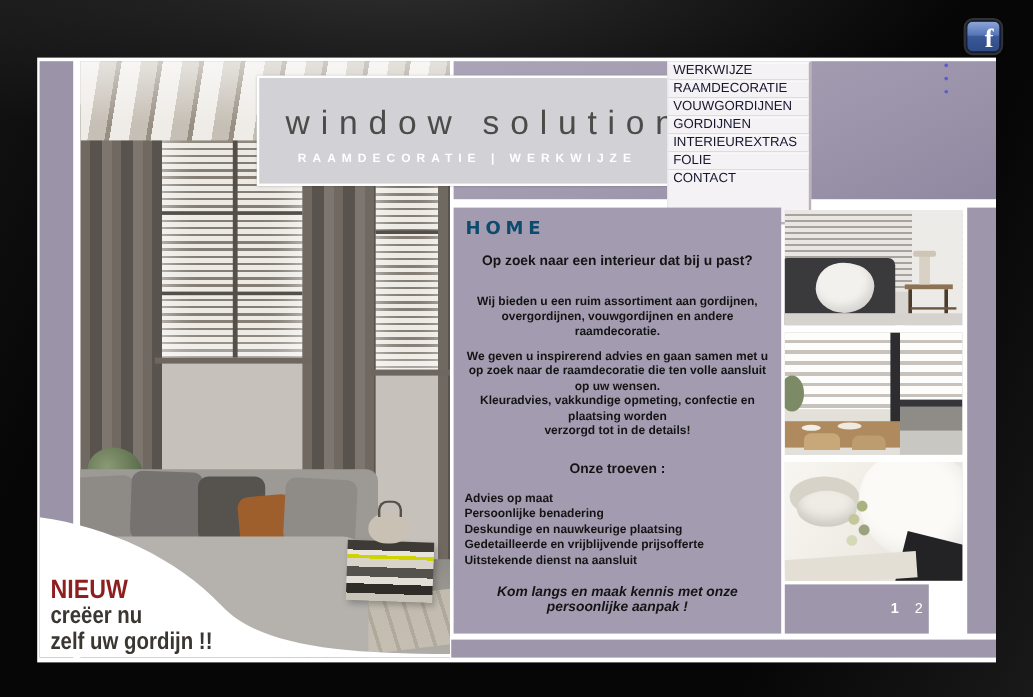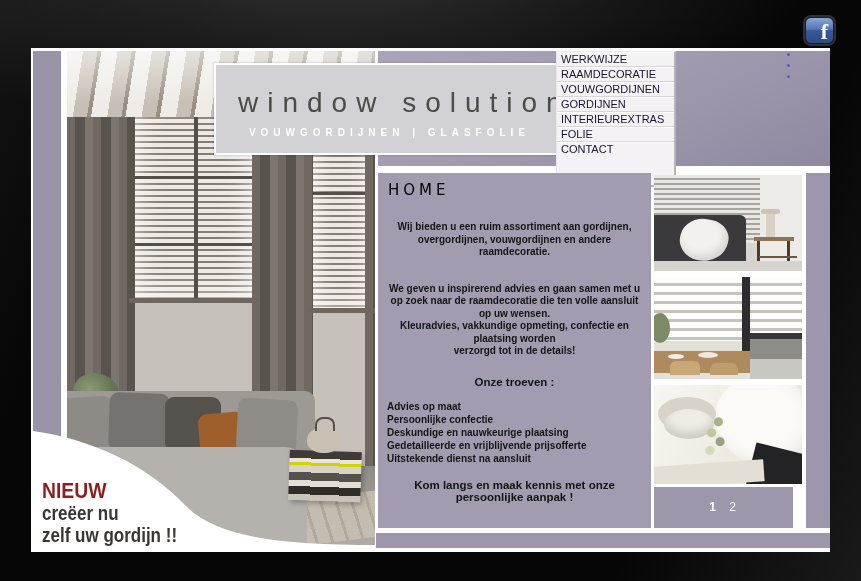--- a/index.html
+++ b/index.html
@@ -44,32 +44,32 @@
   .menu { position:absolute; left:525px; top:3px; width:120px; height:136px;
     background:#f4f2f4; border:1px solid #e9e7ea; border-right:2px solid #b9b4bc; border-bottom:2px solid #b9b4bc; }
   .menu-item { height:15px; line-height:14px; padding-left:4px; font-size:11px; color:#16162e;
     border-bottom:1px solid #d9d6da; box-shadow: inset 0 1px 0 #ffffff; cursor:pointer;
     white-space:nowrap; overflow:hidden; }
   .menu-item:last-child { border-bottom:none; }
 
   
   .home-col { position:absolute; left:347px; top:125px; width:273px; height:355px; background:#a39cb0;
     padding:6px 9px; color:#141414; }
-  .home-title { color:#000000; font-family:"DejaVu Sans", sans-serif; font-weight:normal;
+  .home-title { color:#0c4a6e; font-family:"DejaVu Sans", sans-serif; font-weight:bold;
     font-size:15px; letter-spacing:4px; margin:2px 0 0 1px; }
   .h-heading { text-align:center; font-weight:bold; font-size:11.5px; margin-top:13px; white-space:pre-line; }
   .h-body { text-align:center; font-weight:bold; font-size:10px; line-height:12.5px; white-space:pre-line; }
-  .mt22 { margin-top:22px; } .mt8 { margin-top:24px; } .mt18 { margin-top:18px; } .mt12 { margin-top:12px; } .mt14 { margin-top:14px; }
+  .mt22 { margin-top:22px; } .mt8 { margin-top:8px; } .mt18 { margin-top:18px; } .mt12 { margin-top:12px; } .mt14 { margin-top:14px; }
   .h-list div { text-align:left; font-weight:bold; font-size:10px; line-height:13px; }
 
   
   .thumb { position:absolute; left:623px; width:148px; overflow:hidden; cursor:pointer; background:#d8d5d0; }
   .t1 { top:127px; height:96px; } .t2 { top:229px; height:102px; } .t3 { top:337px; height:99px; }
-  .pagination { position:absolute; left:623px; top:439px; width:139px; height:41px; background:#9e97ab;
-    color:#fff; text-align:center; line-height:41px; font-size:12px; letter-spacing:2px; }
+  .pagination { position:absolute; left:623px; top:439px; width:120px; height:41px; background:#9e97ab;
+    color:#fff; text-align:right; line-height:41px; font-size:12px; letter-spacing:2px; }
   .pagination span { cursor:pointer; margin:0 3px; }
   .pg1 { font-weight:bold; }
 
   
   .photo { position:absolute; left:36px; top:3px; width:308px; height:497px; background:#c6c1ba; overflow:hidden; }
   .mp-ceiling { position:absolute; left:0; top:0; width:100%; height:66px;
     background: linear-gradient(180deg, rgba(255,255,255,.55), rgba(255,255,255,0) 80%),
       repeating-linear-gradient(99deg, #efece7 0 16px, #c6bfb5 16px 30px, #988f83 30px 34px); }
   .mp-window { position:absolute; background: repeating-linear-gradient(180deg, #edeae5 0 4px, #847d73 4px 6px); }
   .mp-win1 { left:68px; top:50px; width:117px; height:197px;
@@ -210,53 +210,54 @@
     </div>
 
     <div class="header-panel">
       <div class="dot" style="left:409px; top:2px;"></div>
       <div class="dot" style="left:409px; top:13px;"></div>
       <div class="dot" style="left:409px; top:24px;"></div>
     </div>
 
     <div class="logo">
       <div class="logo-title">window solution</div>
-      <div class="logo-sub">VOUWGORDIJNEN  |  GLASFOLIE</div>
+      <div class="logo-sub">RAAMDECORATIE  |  WERKWIJZE</div>
     </div>
 
     <div class="menu">
       <div class="menu-item">WERKWIJZE</div>
       <div class="menu-item">RAAMDECORATIE</div>
       <div class="menu-item">VOUWGORDIJNEN</div>
       <div class="menu-item">GORDIJNEN</div>
       <div class="menu-item">INTERIEUREXTRAS</div>
       <div class="menu-item">FOLIE</div>
       <div class="menu-item">CONTACT</div>
     </div>
 
     <div class="home-col">
       <div class="home-title">HOME</div>
+      <div class="h-heading">Op zoek naar een interieur dat bij u past?</div>
       <div class="h-body mt22">Wij bieden u een ruim assortiment aan gordijnen,
 overgordijnen, vouwgordijnen en andere
 raamdecoratie.</div>
       <div class="h-body mt8">We geven u inspirerend advies en gaan samen met u
 op zoek naar de raamdecoratie die ten volle aansluit
 op uw wensen.
 Kleuradvies, vakkundige opmeting, confectie en
 plaatsing worden
 verzorgd tot in de details!</div>
       <div class="h-heading mt18" style="margin-top:18px;">Onze troeven :</div>
       <div class="h-list mt12">
         <div>Advies op maat</div>
-        <div>Persoonlijke confectie</div>
+        <div>Persoonlijke benadering</div>
         <div>Deskundige en nauwkeurige plaatsing</div>
         <div>Gedetailleerde en vrijblijvende prijsofferte</div>
         <div>Uitstekende dienst na aansluit</div>
       </div>
-      <div class="h-heading mt14" style="">Kom langs en maak kennis met onze
+      <div class="h-heading mt14" style="font-style:italic;">Kom langs en maak kennis met onze
 persoonlijke aanpak !</div>
     </div>
 
     <div class="thumb t1">
       <div class="t1-blinds"></div>
       <div class="t1-wallr"></div>
       <div class="t1-sofa"></div>
       <div class="t1-throw"></div>
       <div class="t1-leg1"></div>
       <div class="t1-leg2"></div>

